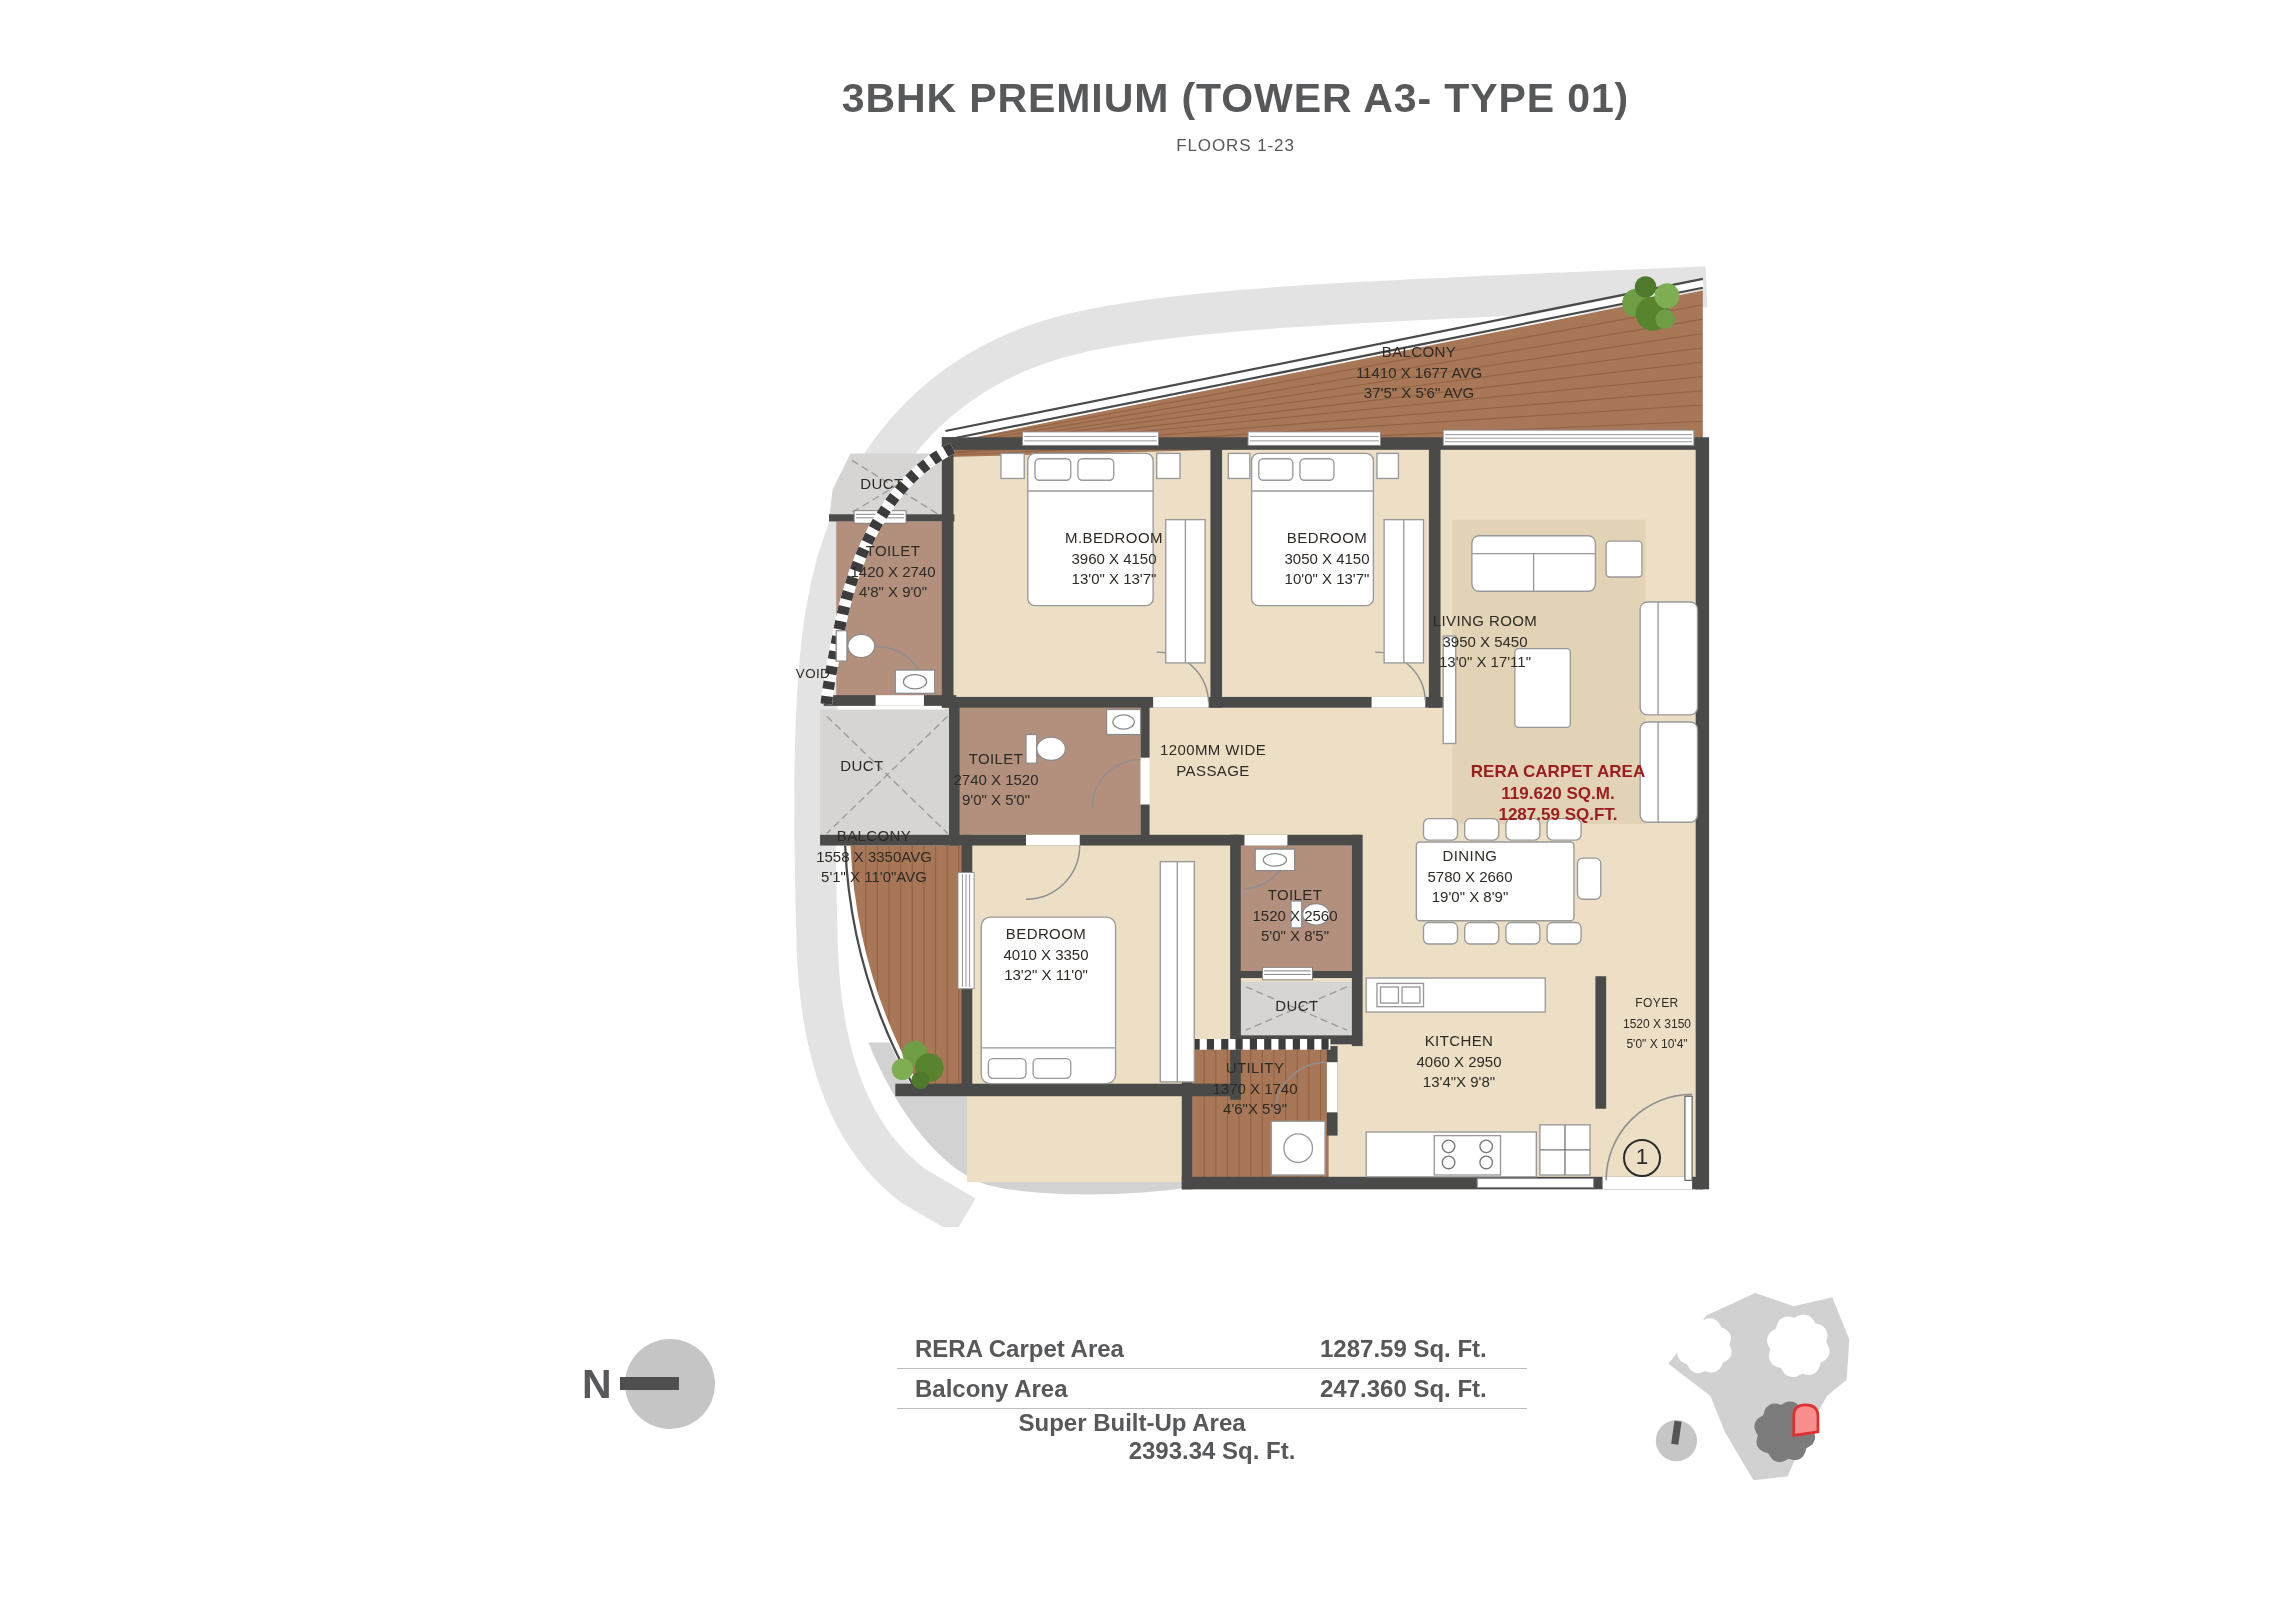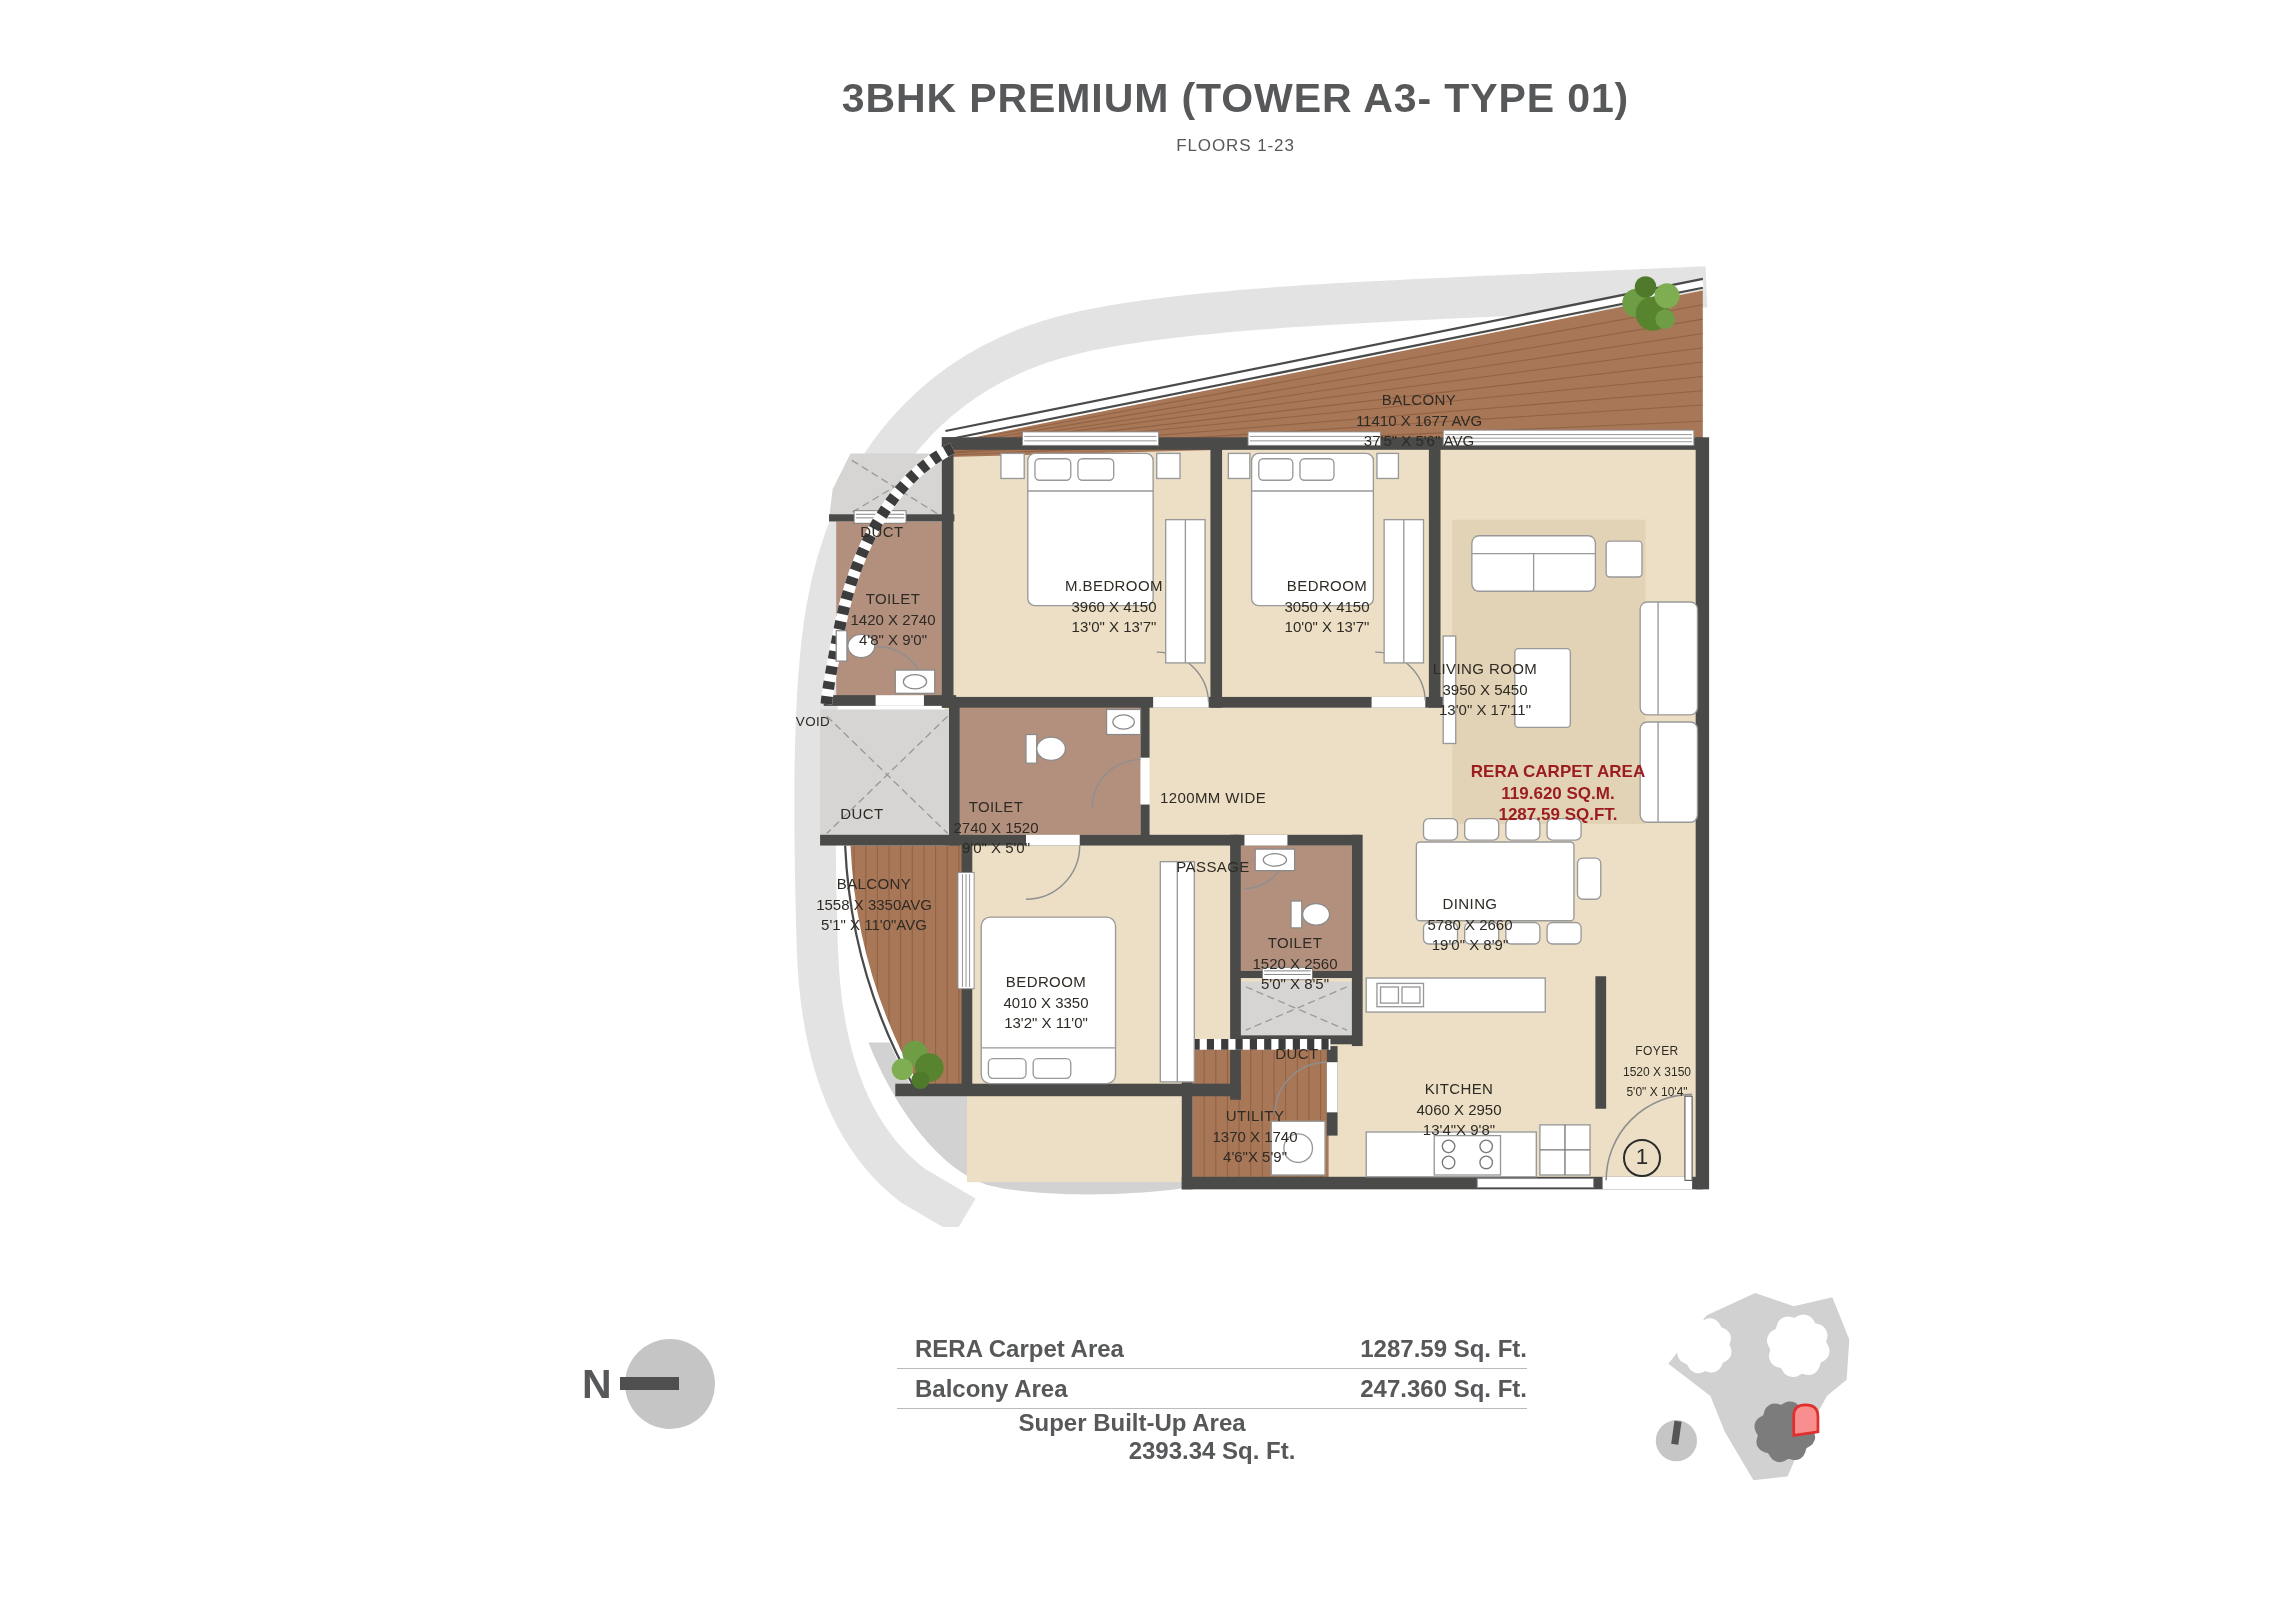--- a/index.html
+++ b/index.html
@@ -8,33 +8,33 @@
 
   .title-block{position:absolute;left:761px;top:75px;width:949px;text-align:center;color:#57585a;}
   .title-block h1{margin:0;font-size:41px;font-weight:700;letter-spacing:0.9px;}
   .title-block h2{margin:14.3px 0 0;font-size:17px;font-weight:400;letter-spacing:0.9px;}
 
   .plan{position:absolute;left:761px;top:251px;width:949px;height:976px;}
   .plan svg{position:absolute;left:0;top:0;}
 
   .room-label{position:absolute;transform:translateX(-50%);text-align:center;
               font-size:15px;line-height:20.6px;color:#2e2a24;white-space:nowrap;}
-  .room-label .rl-name{letter-spacing:0.4px;margin-top:48px;}
+  .room-label .rl-name{letter-spacing:0.4px;}
   .rera-note{position:absolute;transform:translateX(-50%);text-align:center;
              font-size:17px;line-height:21.5px;font-weight:700;color:#9b1d20;white-space:nowrap;}
   .entry-marker{position:absolute;left:862px;top:888px;width:34px;height:34px;
                 border:2.2px solid #2b2b2b;border-radius:50%;text-align:center;
                 line-height:32px;font-size:22.4px;color:#2b2b2b;}
 
   .summary{position:absolute;left:897px;top:1329px;width:630px;color:#57585a;}
   .summary .row{display:flex;height:39px;align-items:center;border-bottom:1.8px solid #bcbcbc;
                 font-weight:700;font-size:24px;}
   .summary .row:last-child{border-bottom:none;flex-direction:column;}
   .summary .lbl{width:405px;padding-left:18px;}
-  .summary .val{flex:1;text-align:right;}
+  .summary .val{flex:1;}
 
   .north-circle{position:absolute;left:625px;top:1339px;width:90px;height:90px;
                 border-radius:50%;background:#c5c5c5;}
   .north-bar{position:absolute;left:620px;top:1377px;width:59px;height:13.4px;background:#4f4f4f;}
   .north-n{position:absolute;left:582px;top:1361px;font-size:41px;font-weight:700;color:#57585a;}
 
   .sitemap{position:absolute;left:1628px;top:1290px;}
 </style>
 </head>
 <body>

